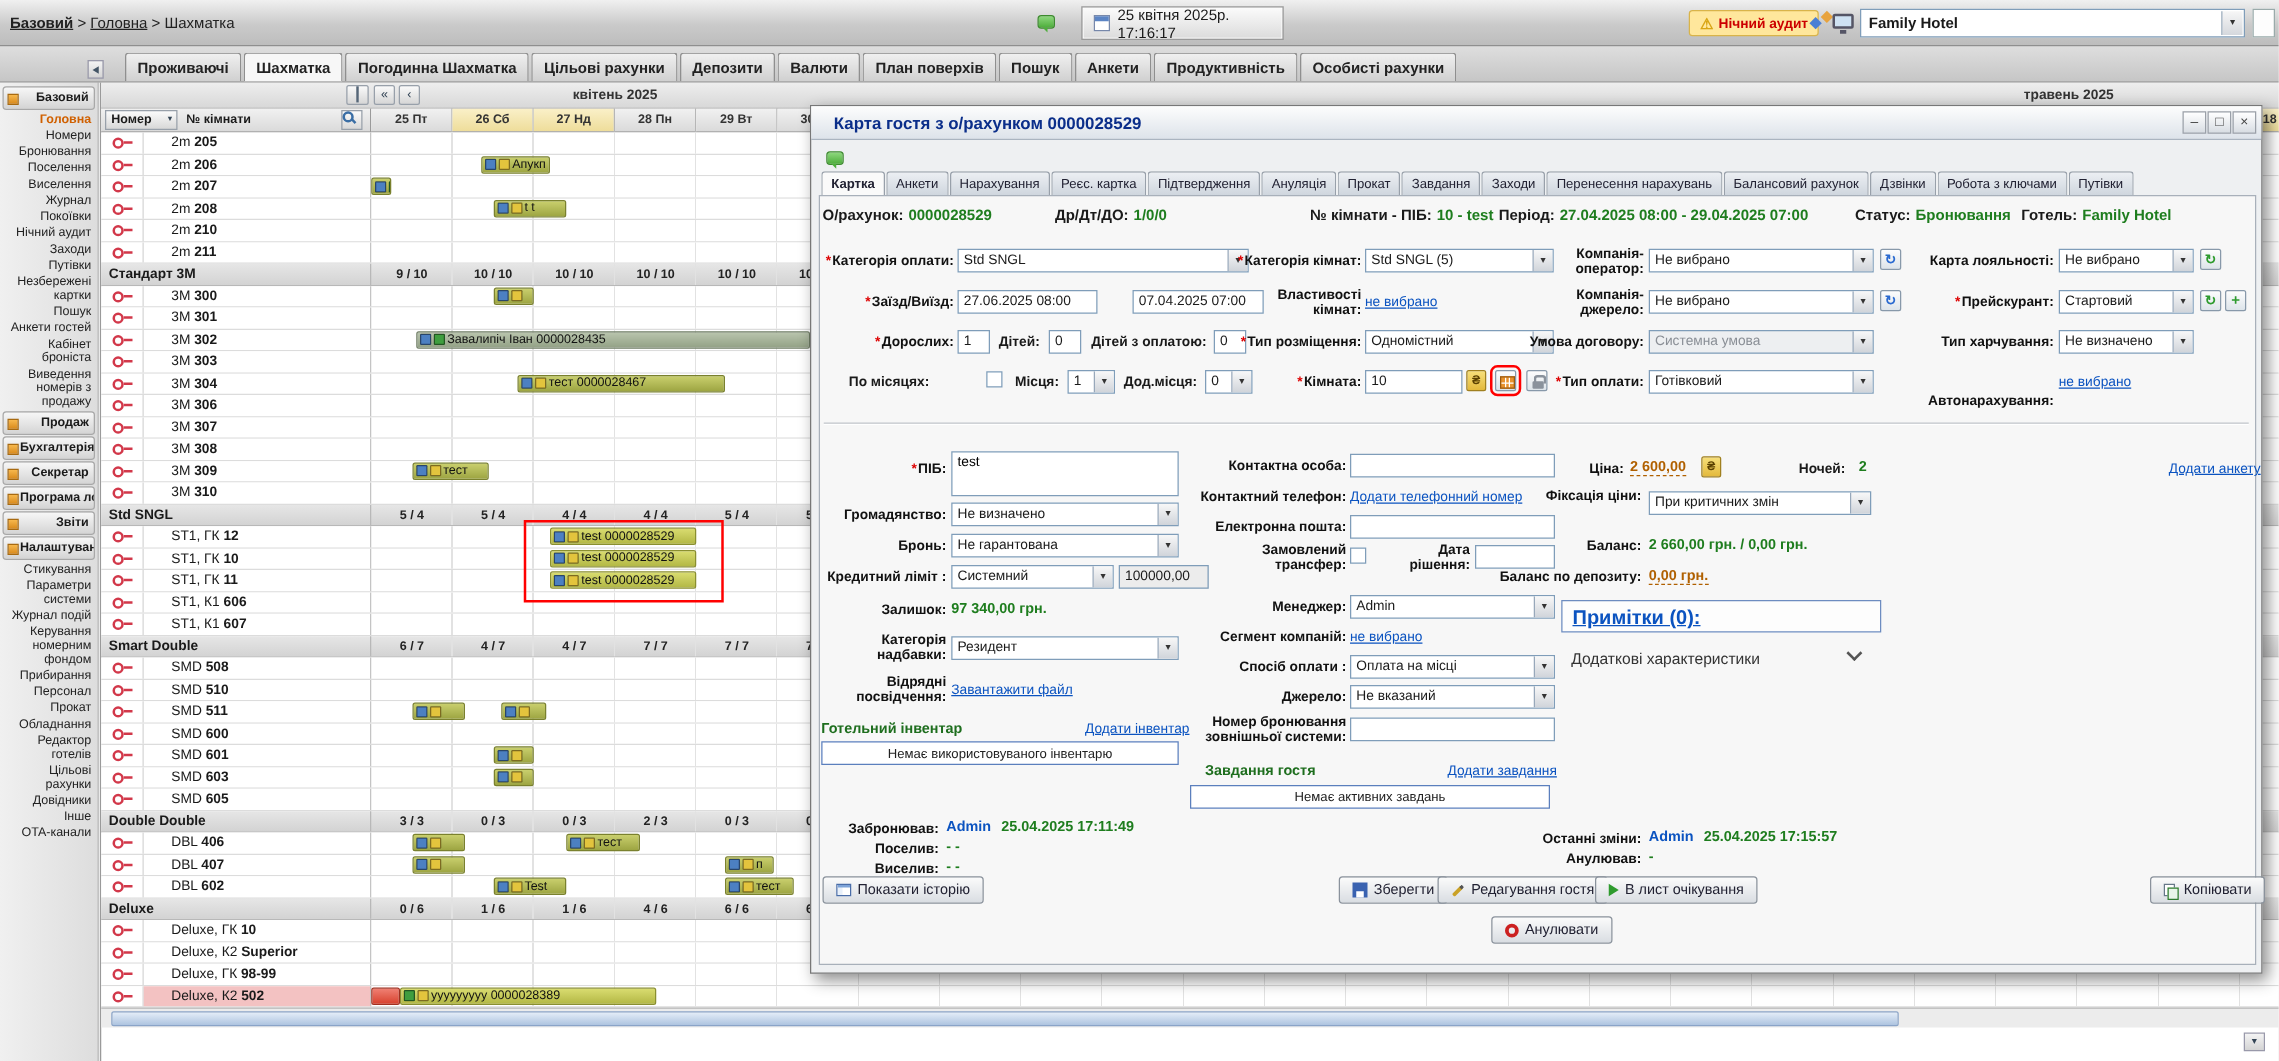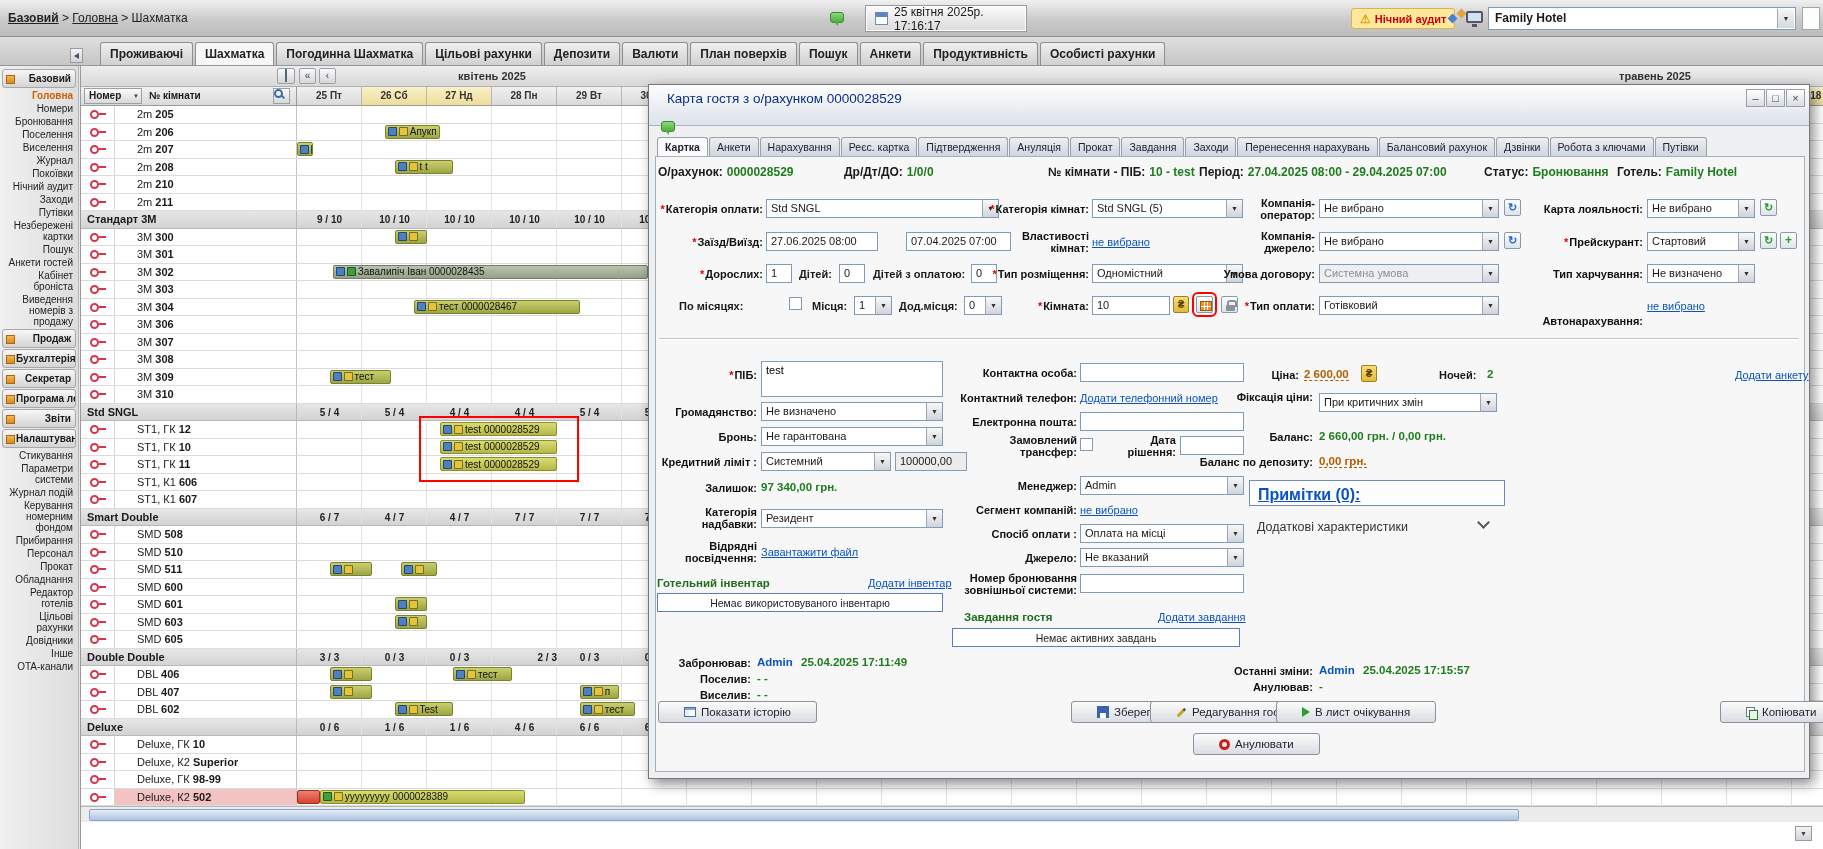--- a/index.html
+++ b/index.html
@@ -76,21 +76,21 @@
 .bicon.m{background:#e3c43d}
 .bicon.grn{background:#3f9e3f}
 #hs{position:absolute;left:0;top:740px;width:100%;height:16px;background:#ececec;border-top:1px solid #b5b5b5}
 #hsthumb{position:absolute;left:8px;top:2px;width:1430px;height:12px;background:linear-gradient(#e4edf8,#aec4e0);border:1px solid #8aa4c8;border-radius:2px;cursor:pointer}
 #vdown{position:absolute;left:1714px;top:760px;width:17px;height:15px;border:1px solid #99a;background:linear-gradient(#f4f4f4,#d4d4d4);font-size:7px;text-align:center;line-height:13px;color:#345;cursor:pointer}
 
 .annot{position:absolute;border:2px solid #f00;z-index:60;pointer-events:none}
 .redbox{outline:2px solid #f00;outline-offset:2px}
 
 #modal{position:absolute;left:648px;top:84px;width:1162px;height:695px;background:#eef0f2;border:1px solid #777;box-shadow:4px 5px 12px rgba(0,0,0,.45);z-index:20}
-#mtitle{position:absolute;left:0;top:0;width:100%;height:41px;background:linear-gradient(#fdfdfd,#dde3ea);border-bottom:1px solid #aab4c0;font-weight:normal;font-size:13.5px;color:#0b2e8a;padding:6px 0 0 18px}
+#mtitle{position:absolute;left:0;top:0;width:100%;height:27px;background:linear-gradient(#fdfdfd,#dde3ea);border-bottom:1px solid #aab4c0;font-weight:bold;font-size:13.5px;color:#0b2e8a;padding:6px 0 0 18px}
 .winbtn{position:absolute;top:4px;width:19px;height:18px;border:1px solid #9aa0a8;background:linear-gradient(#fff,#d8dde3);text-align:center;line-height:16px;font-size:11px;color:#444;cursor:pointer}
 #mtabs{position:absolute;left:8px;top:52px;height:20px;white-space:nowrap}
 .mtab2{display:inline-block;margin-right:1px;padding:3px 7px;border:1px solid #98a0aa;border-bottom:none;border-radius:3px 3px 0 0;background:linear-gradient(#eceff3,#cfd6de);font-size:10.5px;color:#223;cursor:pointer}
 .mtab2.active{background:#fafafa;font-weight:bold}
 #mpanel{position:absolute;left:6px;top:71px;width:1150px;height:616px;background:#f7f7f7;border:1px solid #a8b0ba}
 .inforow{position:absolute;top:80px;font-size:12px;font-weight:bold;white-space:nowrap}
 .inforow .v{color:#1e7d1e;margin-left:4px}
 .lb{position:absolute;font-size:11px;font-weight:bold;color:#111;text-align:right;line-height:12px}
 .req::before{content:"*";color:#d00;margin-right:1px}
 .sel{position:absolute;height:19px;background:#fff;border:1px solid #7f9db9;font-size:11px;line-height:17px;padding:0 17px 0 4px;white-space:nowrap;overflow:hidden;cursor:pointer}
@@ -113,21 +113,21 @@
 .tblico::before{content:"";position:absolute;left:3px;top:4px;width:10px;height:8px;background-color:#e8922e;background-image:linear-gradient(#fff,#fff),linear-gradient(#fff,#fff),linear-gradient(#fff,#fff);background-size:1px 100%,1px 100%,100% 1px;background-position:3px 0,6px 0,0 4px;background-repeat:no-repeat;border:1px solid #9a5a10}
 .lockbtn{position:absolute;width:17px;height:17px;border:1px solid #8899aa;border-radius:2px;background:linear-gradient(#fdfdfd,#dde4ea);cursor:pointer}
 .lockbtn::before{content:"";position:absolute;left:5px;top:3px;width:6px;height:5px;border:2px solid #8a929c;border-bottom:none;border-radius:3px 3px 0 0}
 .lockbtn::after{content:"";position:absolute;left:4px;top:8px;width:9px;height:6px;background:#8a929c;border-radius:1px}
 .divider{position:absolute;left:10px;right:10px;top:253px;border-top:1px solid #c2c6cb;box-shadow:0 1px 0 #fff}
 textarea.ta{position:absolute;background:#fff;border:1px solid #7f9db9;font-family:"Liberation Sans",sans-serif;font-size:11px;padding:2px 4px;resize:none}
 .bordbox{position:absolute;border:1px solid #5b7fbd;background:#fff;font-size:10.5px;text-align:center;padding-top:3px;color:#222}
 .notesbox{position:absolute;left:600px;top:395px;width:256px;height:26px;border:1px solid #6d8cc0;background:#fdfdfd}
 .noteslink{position:absolute;left:8px;top:5px;font-size:16px;font-weight:bold;color:#0b53c0;text-decoration:underline;cursor:pointer}
 .chev{position:absolute;width:9px;height:9px;border-right:2px solid #555;border-bottom:2px solid #555;transform:rotate(45deg);cursor:pointer}
-.btn{position:absolute;height:22px;border:1px solid #8a929c;border-radius:3px;background:linear-gradient(#fbfbfb,#d9dde2);font-size:11.5px;padding:0 25px;display:flex;align-items:center;gap:5px;cursor:pointer;color:#223;white-space:nowrap}
+.btn{position:absolute;height:22px;border:1px solid #8a929c;border-radius:3px;background:linear-gradient(#fbfbfb,#d9dde2);font-size:11.5px;padding:0 10px;display:flex;align-items:center;gap:5px;cursor:pointer;color:#223;white-space:nowrap}
 .ic-table{width:12px;height:10px;border:1px solid #4a6da8;background:#fff;box-shadow:inset 0 2px 0 #7da3d8,inset 4px 0 0 #e8f0fa}
 .ic-save{width:12px;height:12px;background:#3a62b0;position:relative}
 .ic-save::after{content:"";position:absolute;left:3px;bottom:0;width:6px;height:5px;background:#fff}
 .ic-pen{width:11px;height:3px;background:#caa227;transform:rotate(-45deg);border-right:3px solid #555;border-radius:1px}
 .ic-arrow{width:0;height:0;border-top:5px solid transparent;border-bottom:5px solid transparent;border-left:8px solid #2e9b2e}
 .ic-copy{width:11px;height:11px;position:relative}
 .ic-copy::before,.ic-copy::after{content:"";position:absolute;width:7px;height:8px;background:#fff;border:1px solid #678}
 .ic-copy::before{left:0;top:0}
 .ic-copy::after{left:3px;top:3px;background:#e8f5e8;border-color:#2e7b2e}
 .ic-annul{width:11px;height:11px;border:3px solid #cc2020;border-radius:50%}
@@ -446,21 +446,21 @@
         </div>
         <div class="grow">
           <div class="keycell"><span class="key"></span></div>
           <div class="namecell"><span class="pre">SMD </span><b class="num">605</b></div>
         </div>
         <div class="grow group">
           <div class="gname">Double Double</div>
           <div class="gcell" style="left: 216px; width: 65px;">3 / 3</div>
           <div class="gcell" style="left: 281px; width: 65px;">0 / 3</div>
           <div class="gcell" style="left: 346px; width: 65px;">0 / 3</div>
-          <div class="gcell" style="left: 411px; width: 65px; text-align: right;">2 / 3</div>
+          <div class="gcell" style="left: 411px; width: 65px;">2 / 3</div>
           <div class="gcell" style="left: 476px; width: 65px;">0 / 3</div>
           <div class="gcell" style="left: 541px; width: 65px;">0 / 3</div>
         </div>
         <div class="grow">
           <div class="keycell"><span class="key"></span></div>
           <div class="namecell"><span class="pre">DBL </span><b class="num">406</b></div>
           <div class="bar olive" style="left: 248.5px; width: 42.25px;">
             <span class="bicon g"></span>
             <span class="bicon m"></span>
           </div>

